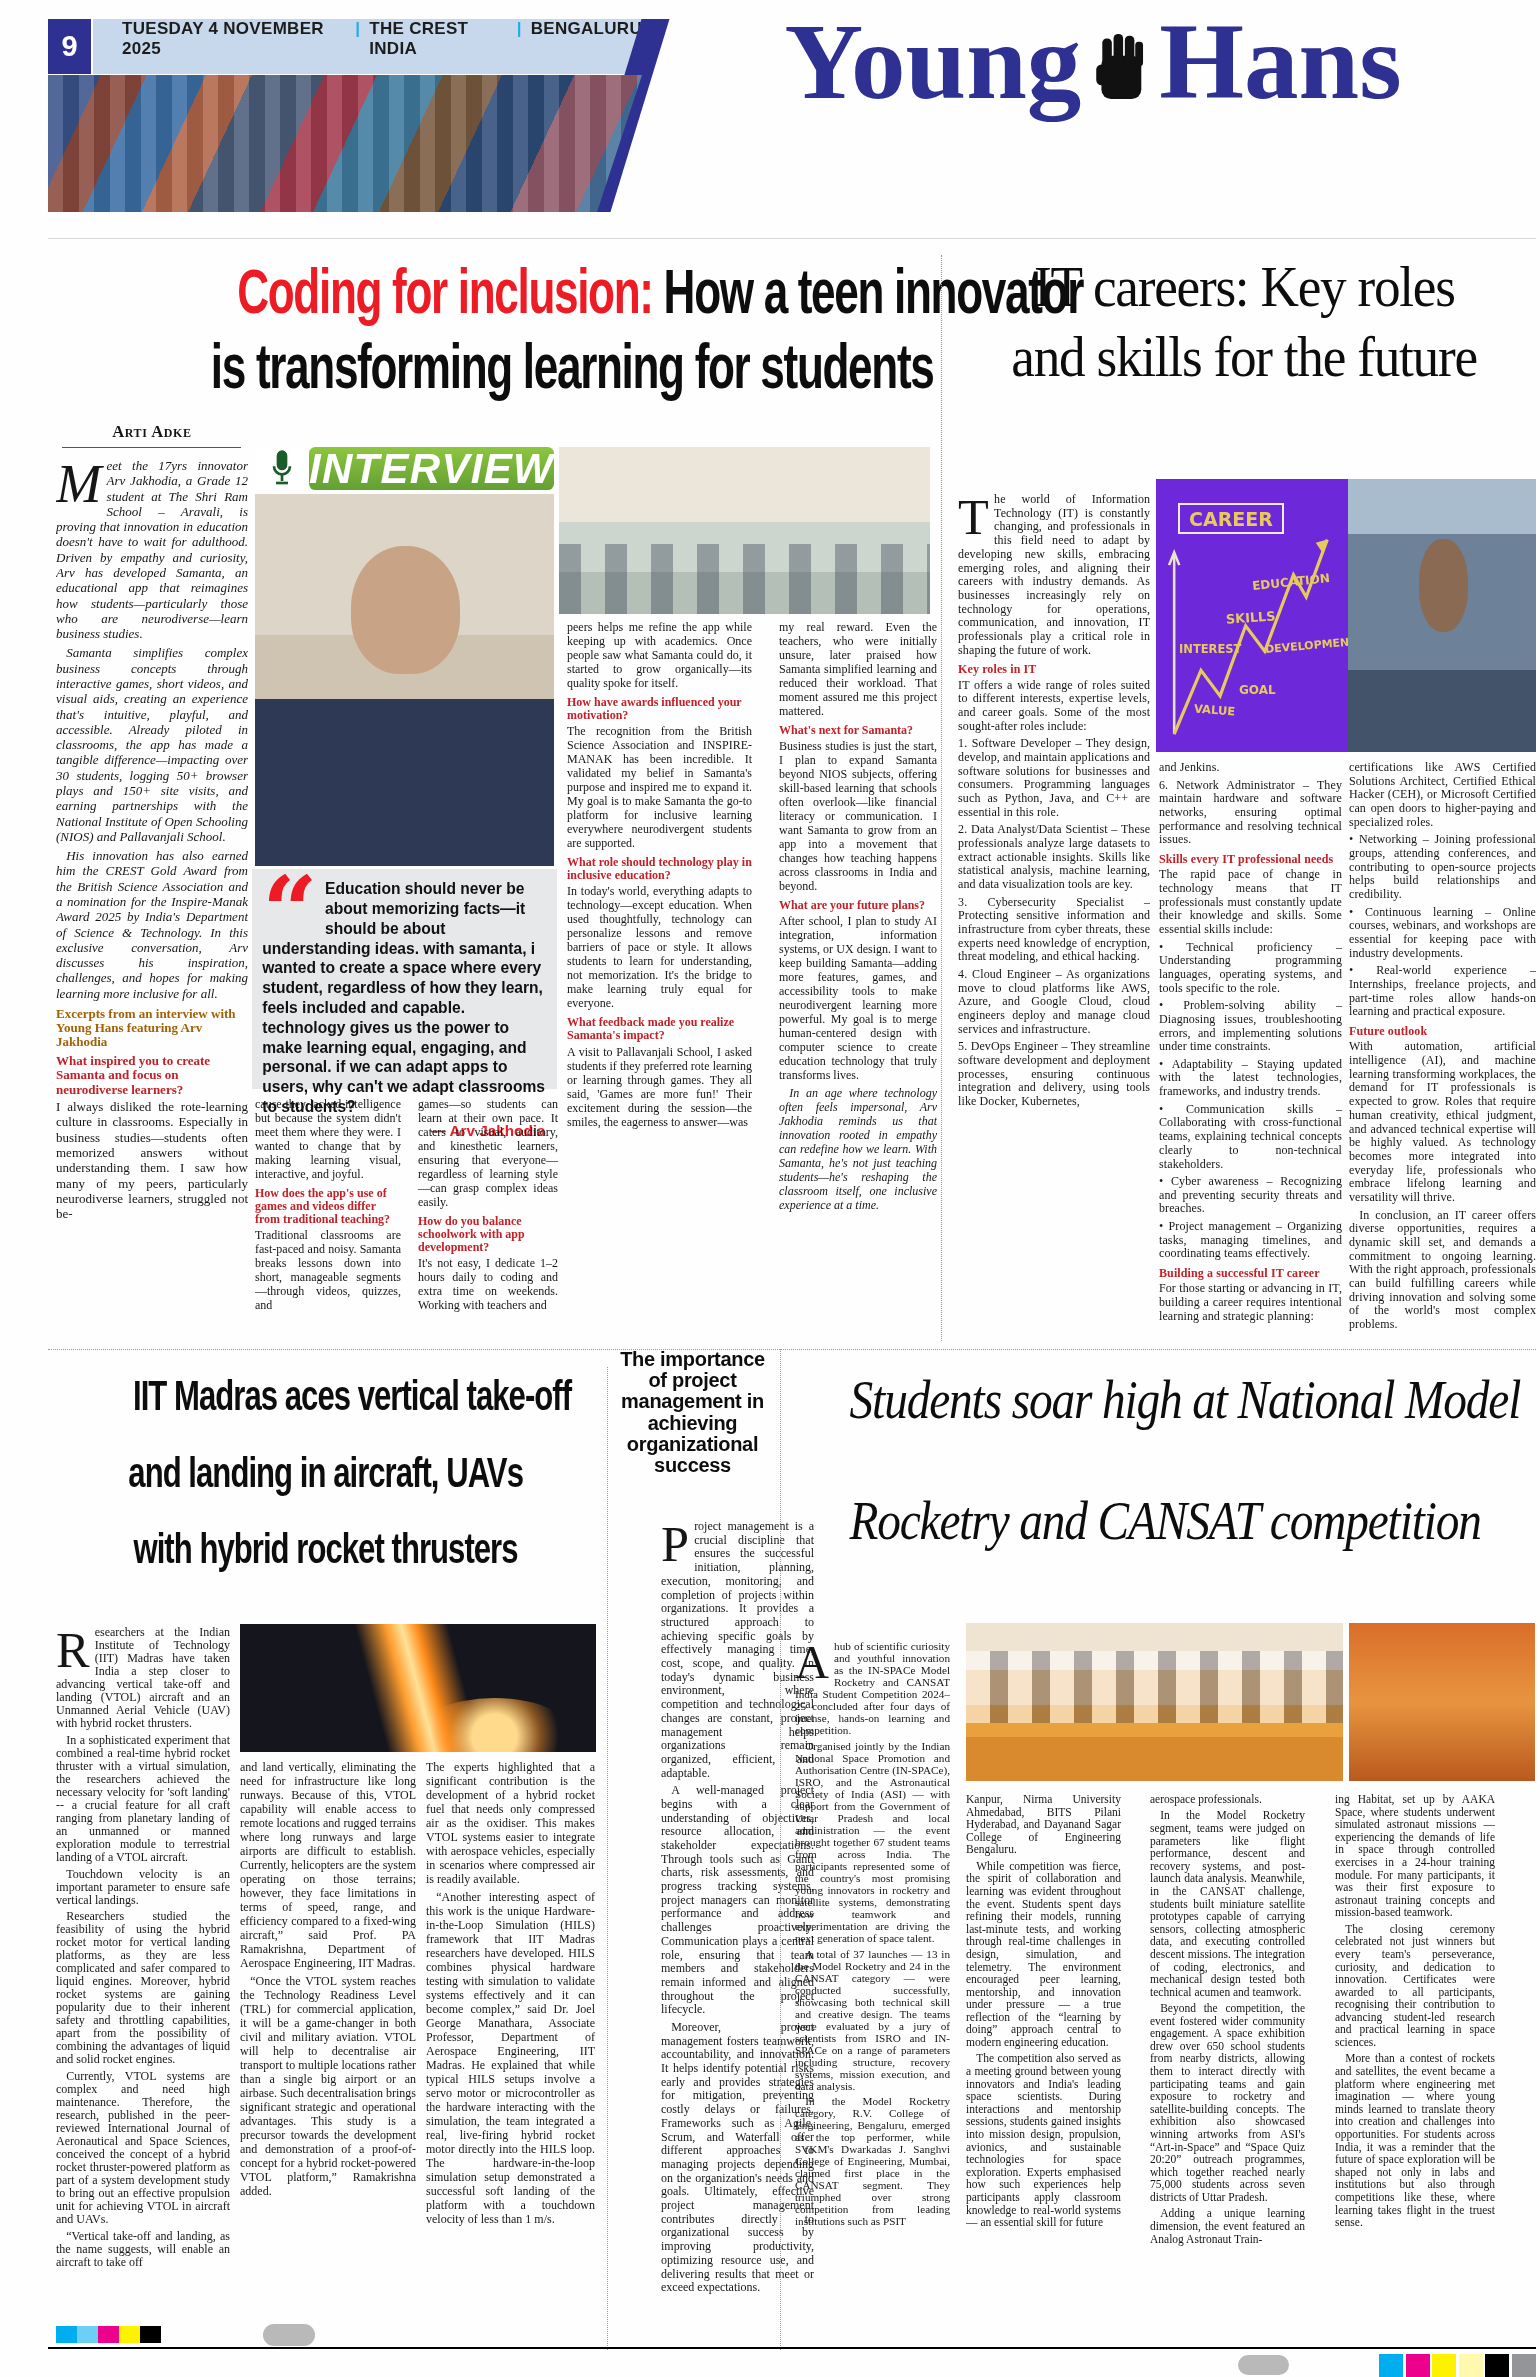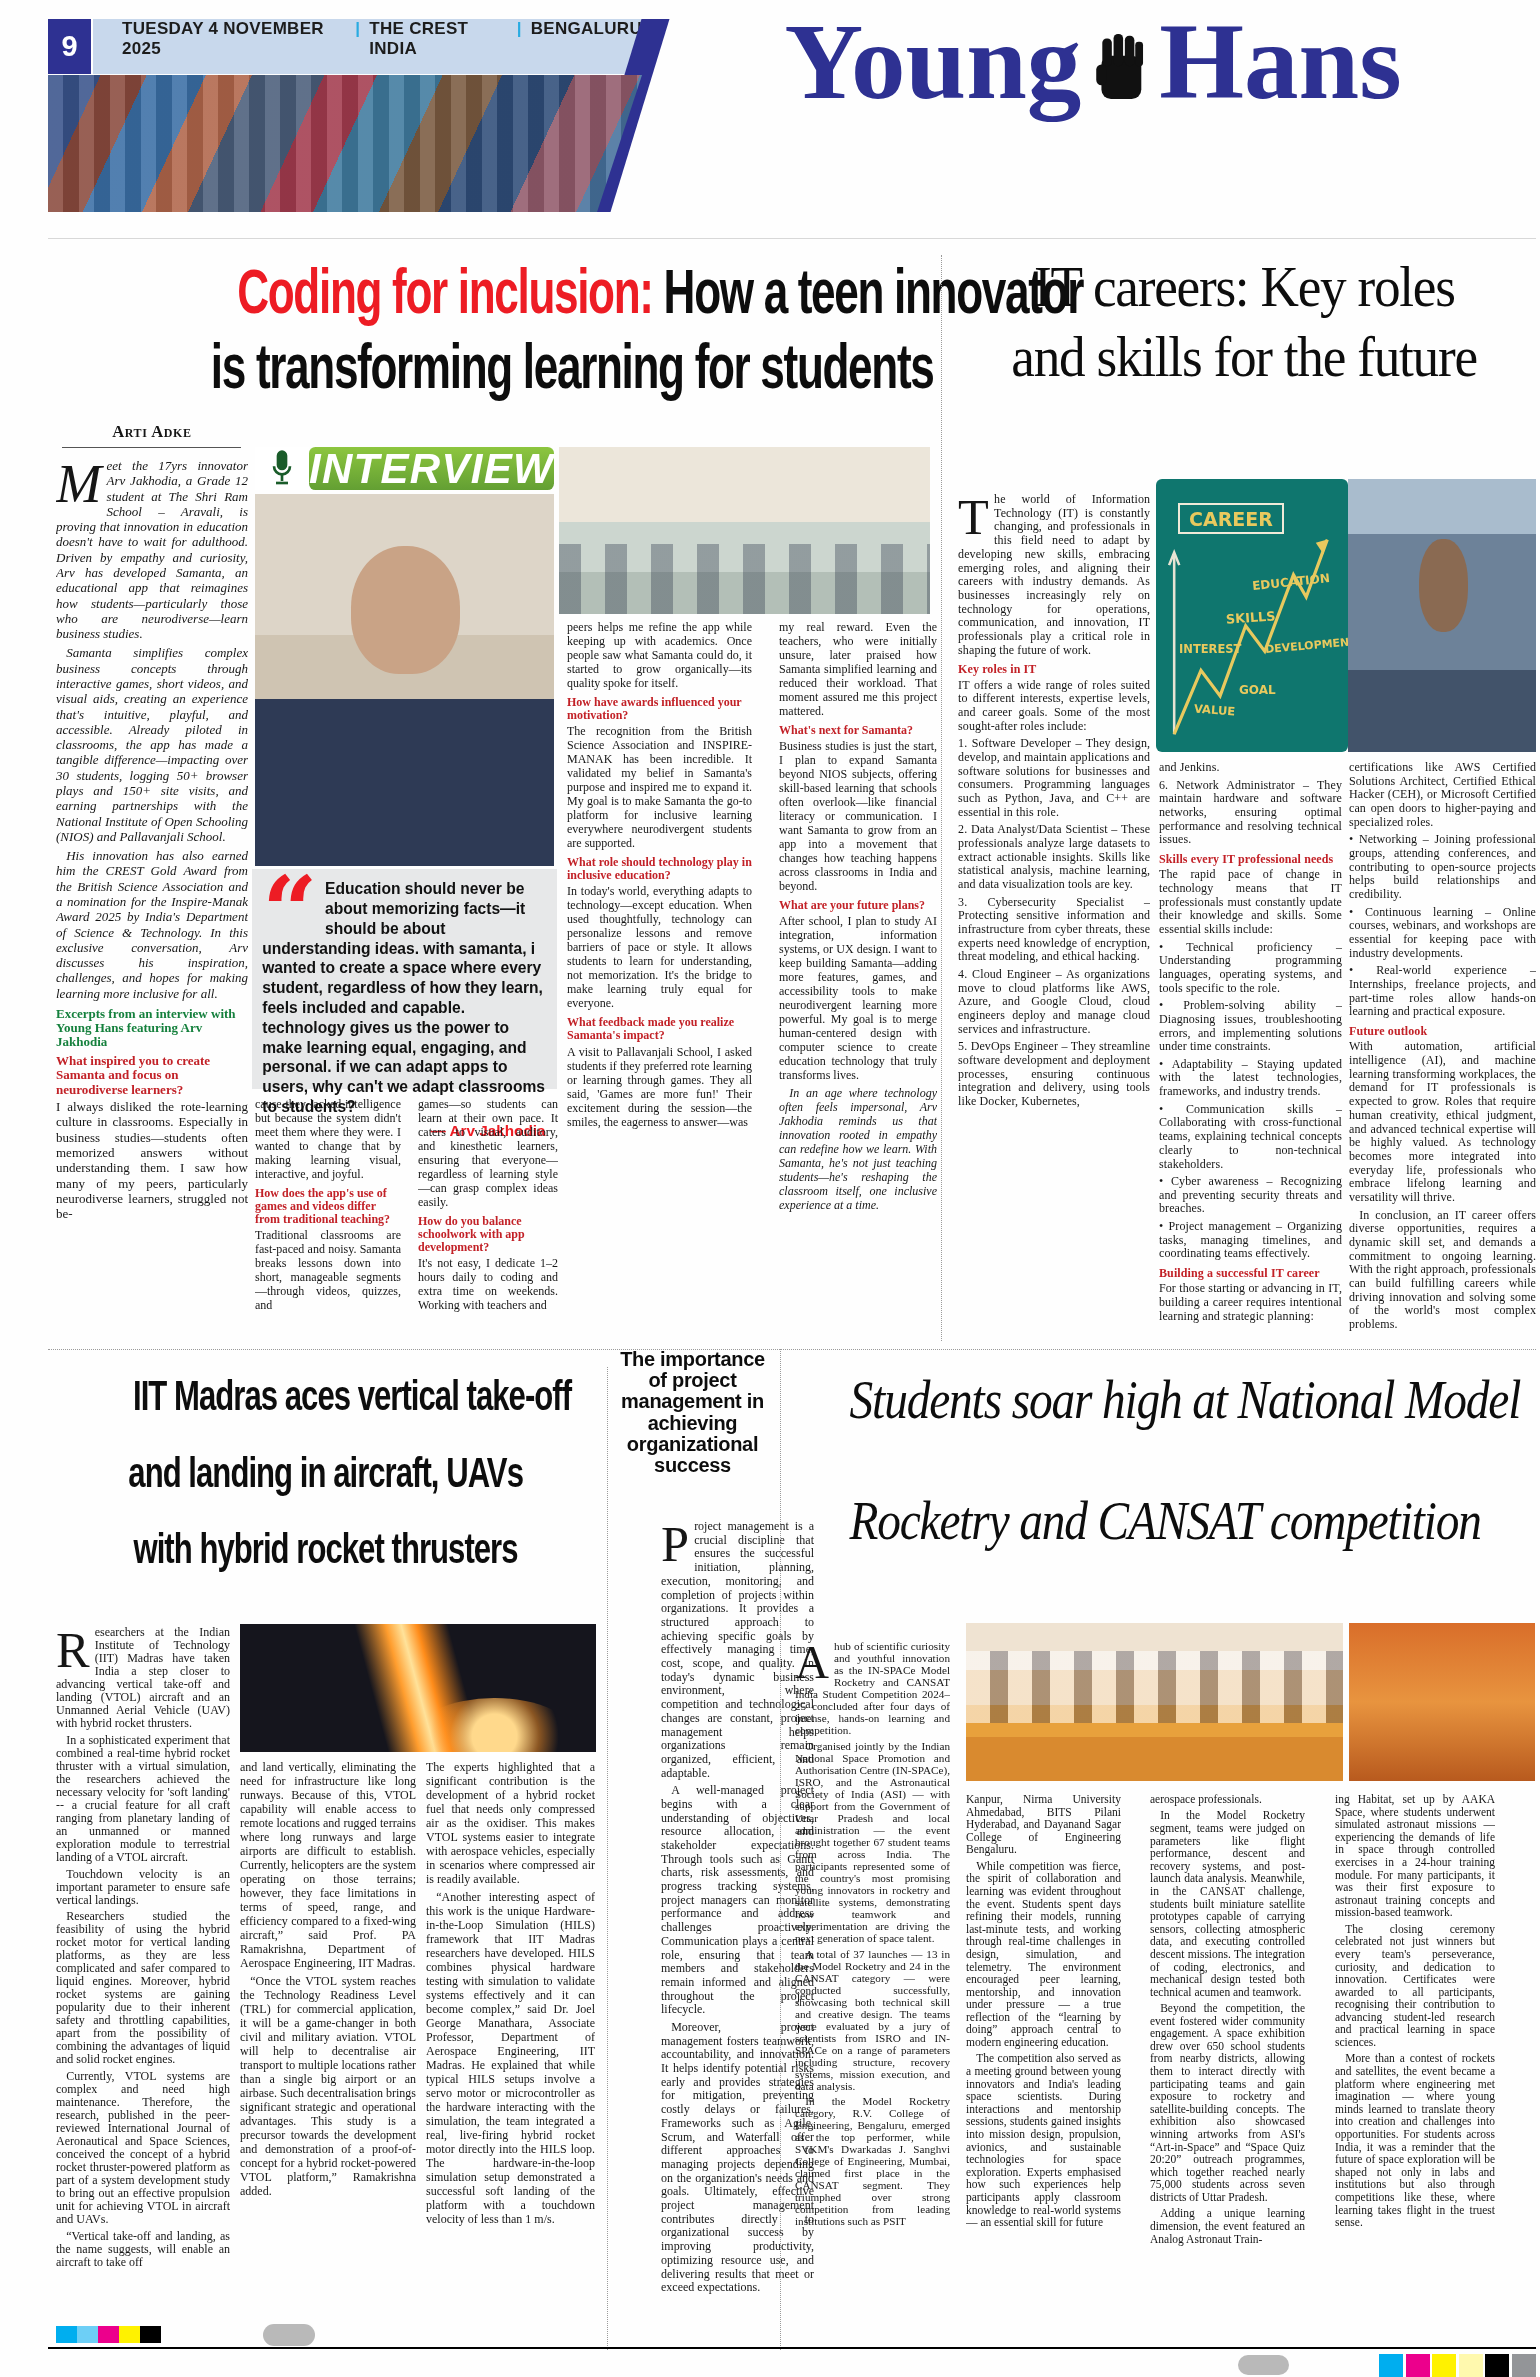--- a/index.html
+++ b/index.html
@@ -22,21 +22,21 @@
   .hl .red{color:#ed1c24;}
   .hl.serif{font-family:"Liberation Serif",serif;font-weight:400;font-size:56px;letter-spacing:-1.3px;transform:scaleX(.95);transform-origin:50% 50%;}
   .hl.iit{font-size:42px;letter-spacing:-1.3px;transform:scaleX(.74);transform-origin:50% 50%;}
   .hl.stu{font-family:"Liberation Serif",serif;font-weight:400;font-style:italic;font-size:55px;letter-spacing:-1.3px;transform:scaleX(.86);transform-origin:50% 50%;}
   .byline{font-variant:small-caps;font-weight:700;font-size:16.6px;text-align:center;letter-spacing:0.6px;border-bottom:1.3px solid #555;padding-bottom:5.1px;}
   
   .tcol{position:absolute;overflow:hidden;text-align:justify;}
   .tcol p{margin:0 0 3.8px;text-indent:10.2px;}
   .tcol p.first{text-indent:0;}
   .qh{color:#c22127;font-weight:700;text-indent:0 !important;text-align:left;margin:5.7px 0 2.6px !important;line-height:1.08;}
-  .bh{color:#15803d;font-weight:700;text-indent:0 !important;text-align:left;margin:5.7px 0 2.6px !important;line-height:1.08;}
+  .bh{color:#a16207;font-weight:700;text-indent:0 !important;text-align:left;margin:5.7px 0 2.6px !important;line-height:1.08;}
   .ital{font-style:italic;}
   .drop::first-letter{float:left;font-size:4.2em;line-height:.76;padding:4.5px 5.1px 0 0;font-weight:400;}
   .f205{font-size:13px;line-height:15.3px;}
   .f19{font-size:12px;line-height:14px;}
   .f19l{font-size:12px;line-height:13.7px;letter-spacing:0.1px;}
   .f19t{font-size:12px;line-height:13px;}
   .fprj{font-size:12px;line-height:13.7px;}
   .fstu{font-size:11.2px;line-height:12px;}
   .fstu2{font-size:11.5px;line-height:12.6px;}
   
@@ -53,21 +53,21 @@
   .fig-class{background:linear-gradient(180deg,#ece6da 0 45%,#ccd6cf 45% 75%,#b3bfb7 75% 100%);}
   .fig-class::after{content:"";position:absolute;inset:58% 0 0 0;background:repeating-linear-gradient(90deg,rgba(40,50,70,.35) 0 22px,transparent 22px 46px);}
   .fig-rocket{background:#15151d;}
   .fig-rocket::before{content:"";position:absolute;inset:0;background:linear-gradient(75deg,transparent 38%,#ff9d2e 46%,#ffe29a 50%,#ff8c1a 54%,transparent 62%);}
   .fig-rocket::after{content:"";position:absolute;right:6%;bottom:-18%;width:45%;height:60%;border-radius:50%;background:radial-gradient(circle,#ffd98c 0 25%,rgba(255,150,40,.5) 50%,transparent 72%);}
   .fig-team{background:linear-gradient(180deg,#efe3d2 0 30%,#e9c089 30% 52%,#e8a13c 52% 72%,#d98a2f 72% 100%);}
   .fig-team::after{content:"";position:absolute;top:18%;left:0;right:0;height:45%;background:repeating-linear-gradient(90deg,rgba(255,255,255,.55) 0 24px,rgba(60,60,80,.35) 24px 42px);}
   .fig-expo{background:linear-gradient(180deg,#d96e2a,#e8943f 50%,#b85a1e);}
   .fig-server{background:linear-gradient(180deg,#a9bccd 0 20%,#6d8299 20% 70%,#42536a 70% 100%);}
   .fig-server::after{content:"";position:absolute;left:38%;top:22%;width:26%;height:34%;border-radius:46%;background:#8a6a52;}
-  .board{background:#0f766e;border-radius:6px;}
+  .board{background:#6d28d9;}
   .bw{position:absolute;color:#e8c95e;font-family:"DejaVu Sans",sans-serif;font-weight:700;}
   .career-box{border:2.6px solid #f0ead8;padding:2.6px 9px;font-size:19px;color:#e8c95e;}
   
   .vdot{border-left:1.9px dotted #9a9a9a;width:0;}
   .hdot{border-top:1.9px dotted #9a9a9a;height:0;}
   .blkrule{background:#000;}
   .sw{display:inline-block;}
   .pill{background:#b9b9b9;border-radius:11.5px;}
 </style>
 </head>

